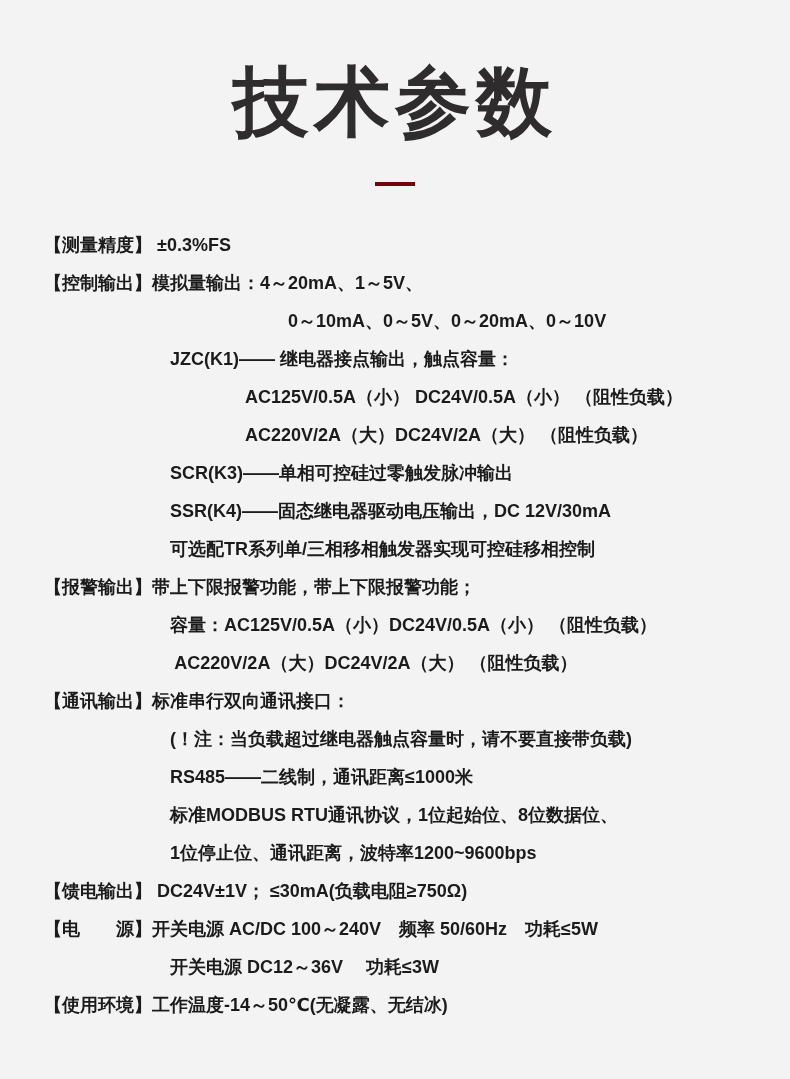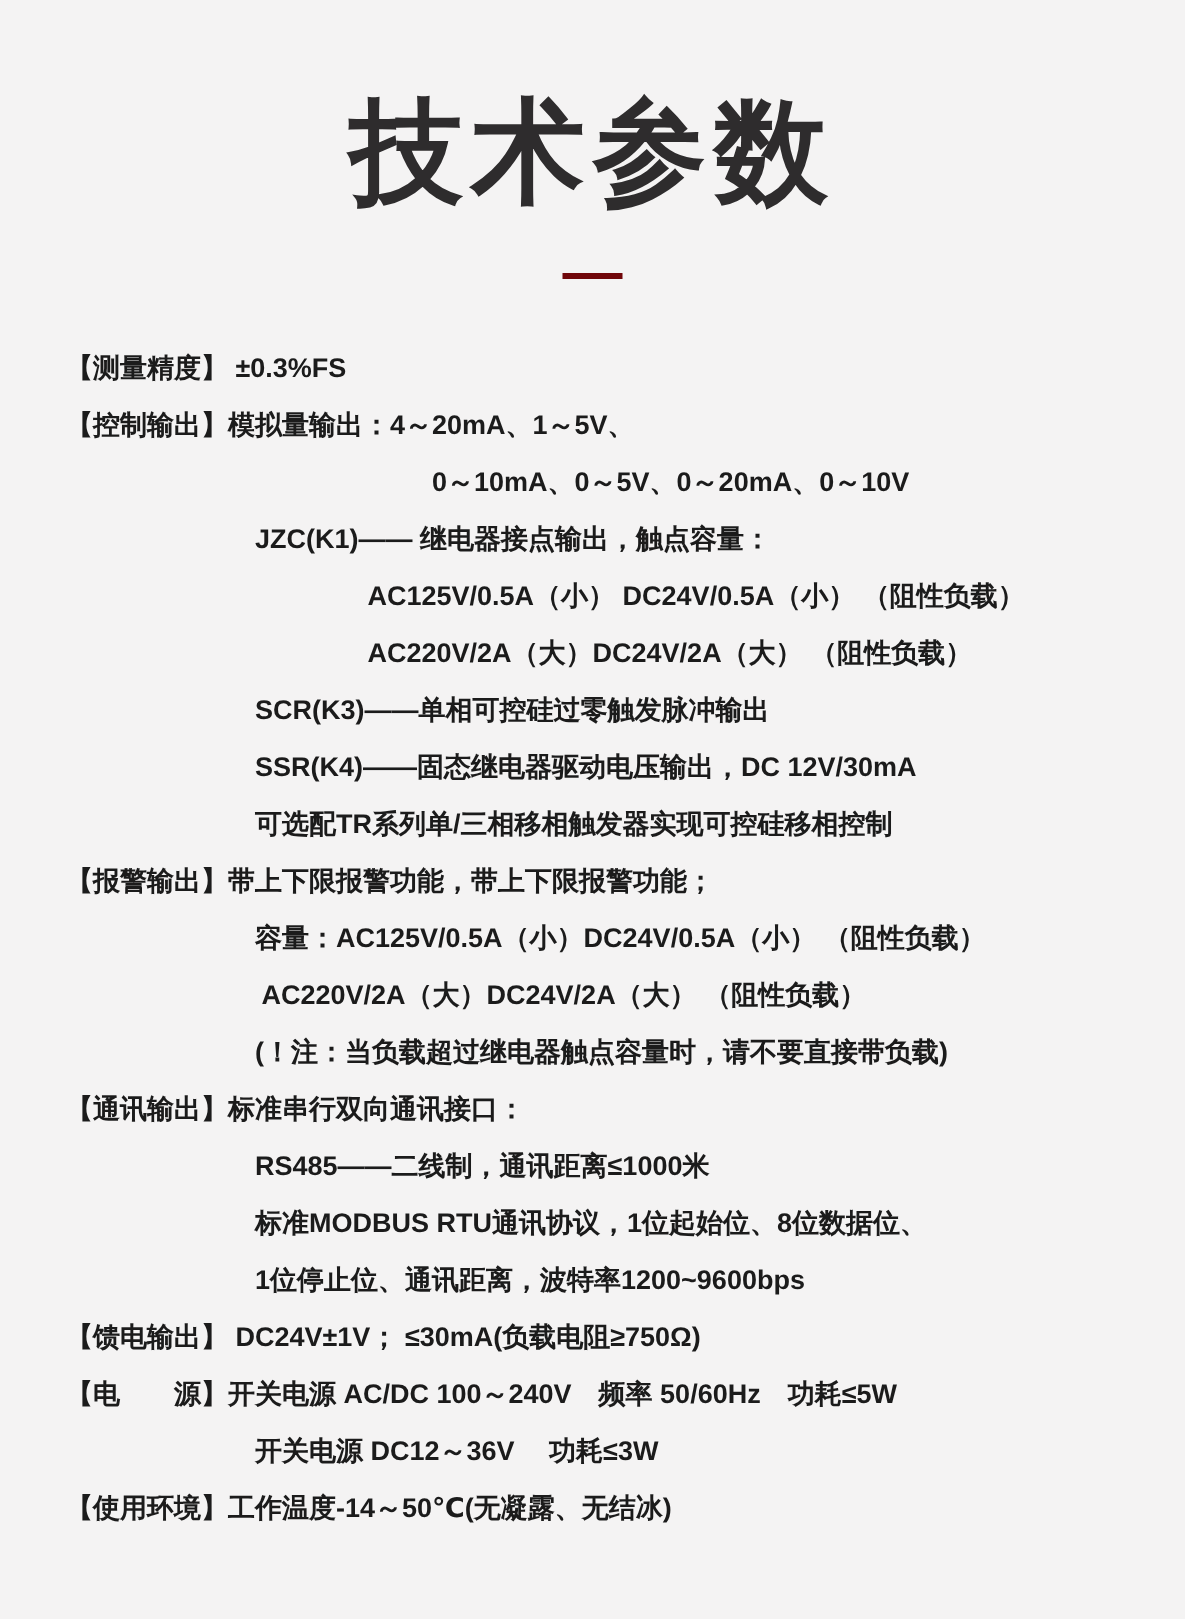--- a/index.html
+++ b/index.html
@@ -82,26 +82,26 @@
       <div class="row">
         <span class="label">【报警输出】</span>
         <span class="text">带上下限报警功能，带上下限报警功能；</span>
       </div>
       <div class="row i1">
         <span class="text">容量：AC125V/0.5A（小）DC24V/0.5A（小） （阻性负载）</span>
       </div>
       <div class="row i1">
         <span class="text"> AC220V/2A（大）DC24V/2A（大） （阻性负载）</span>
       </div>
-      <div class="row i1">
-        <span class="text">(！注：当负载超过继电器触点容量时，请不要直接带负载)</span>
-      </div>
       <div class="row">
         <span class="label">【通讯输出】</span>
         <span class="text">标准串行双向通讯接口：</span>
+      </div>
+      <div class="row i1">
+        <span class="text">(！注：当负载超过继电器触点容量时，请不要直接带负载)</span>
       </div>
       <div class="row i1">
         <span class="text">RS485——二线制，通讯距离≤1000米</span>
       </div>
       <div class="row i1">
         <span class="text">标准MODBUS RTU通讯协议，1位起始位、8位数据位、</span>
       </div>
       <div class="row i1">
         <span class="text">1位停止位、通讯距离，波特率1200~9600bps</span>
       </div>

